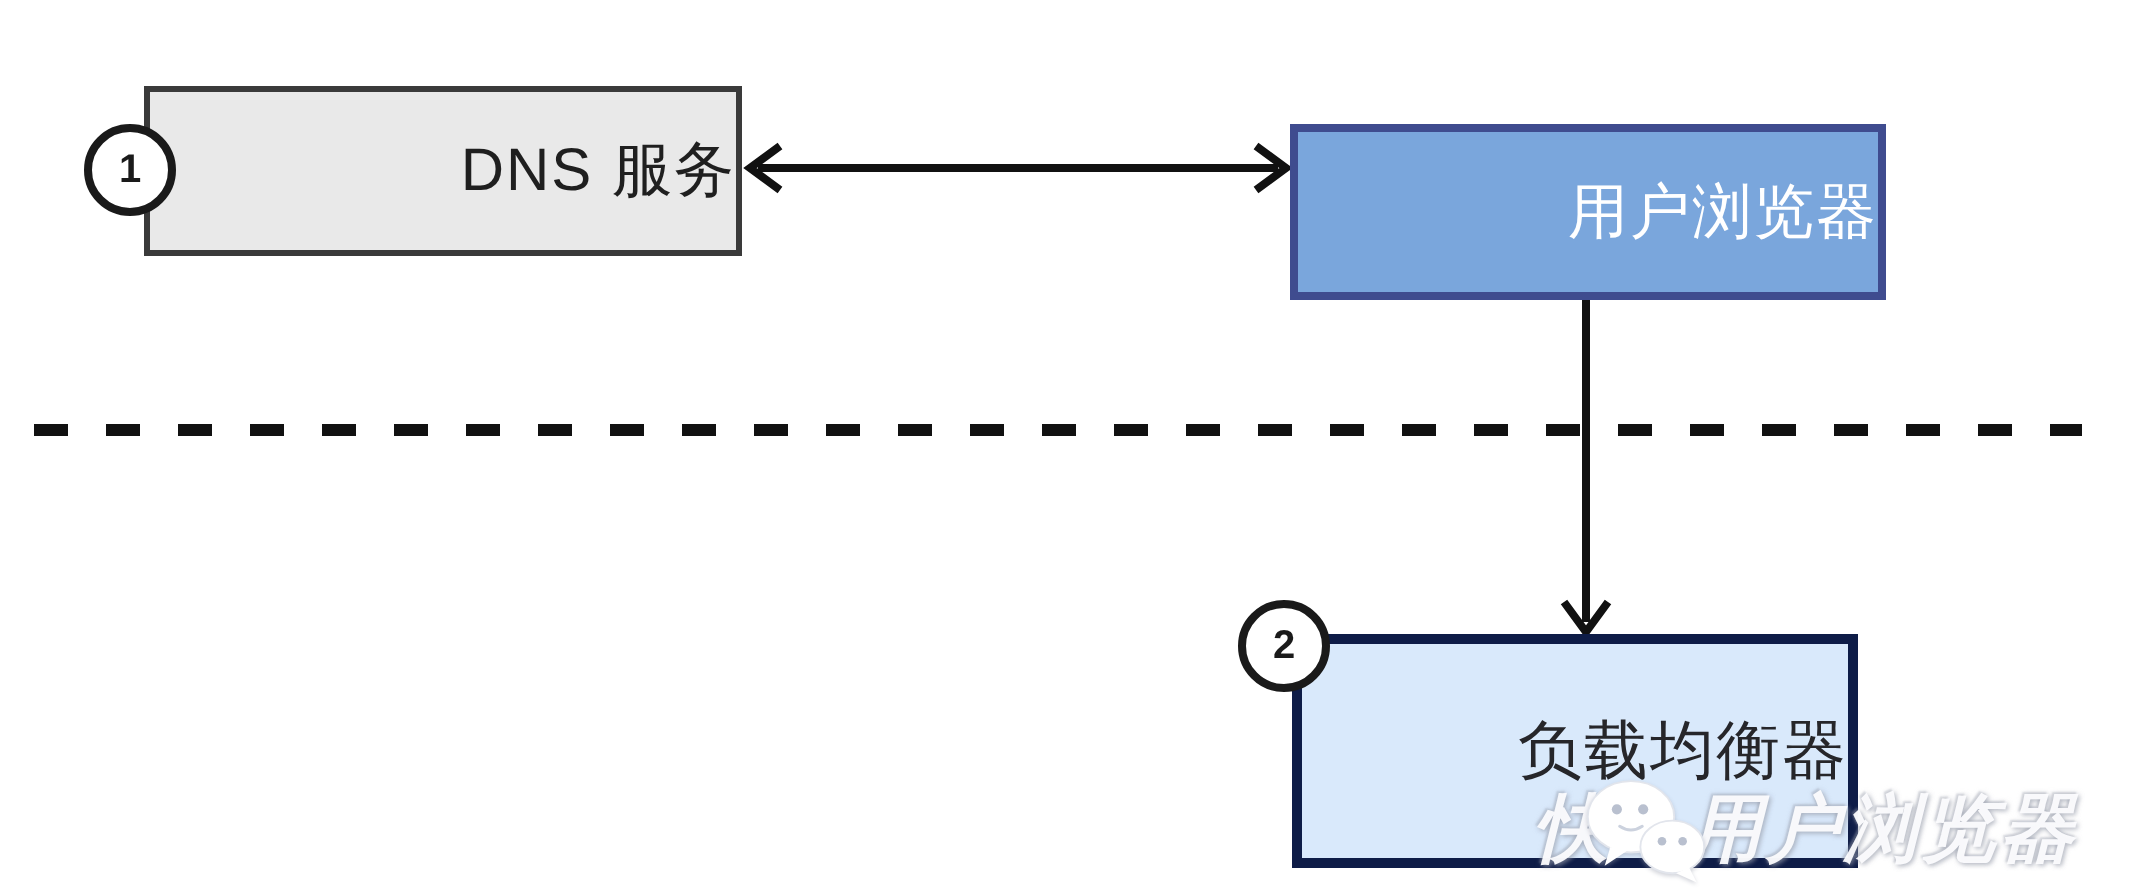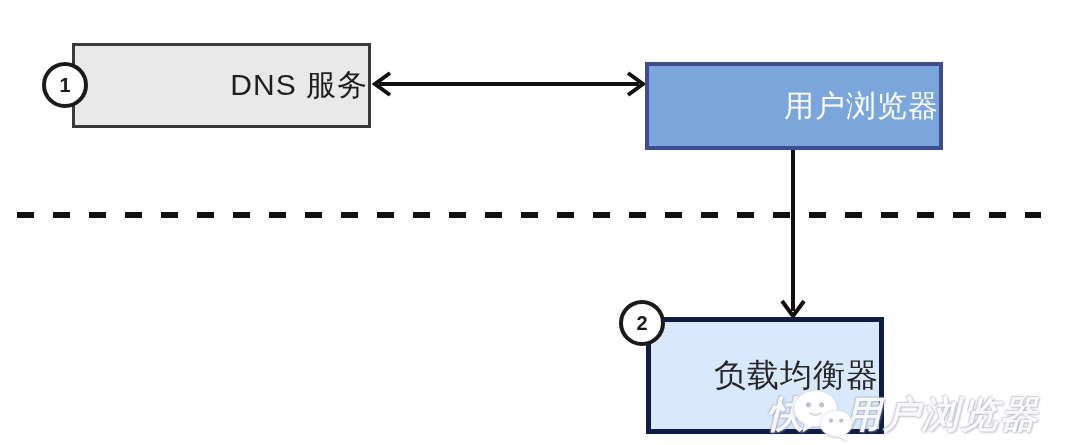--- a/index.html
+++ b/index.html
@@ -45,21 +45,21 @@
     background: var(--browser-fill, #7aa6dc);
     border: 4px solid var(--browser-border, #3f4c8f);
     color: var(--browser-text, #ffffff);
     font-size: 30px;
     letter-spacing: 1px;
     margin-top: 20px;
   }
 
   .node-lb {
     left: 646px; top: 317px;
-    width: 238px; height: 117px;
+    width: 283px; height: 117px;
     background: var(--lb-fill, #d9e9fb);
     border: 5px solid var(--lb-border, #0e1c47);
     color: var(--lb-text, #26262a);
     font-size: 32px;
     letter-spacing: 1px;
   }
 
   .badge {
     position: absolute;
     width: 46px; height: 46px;

